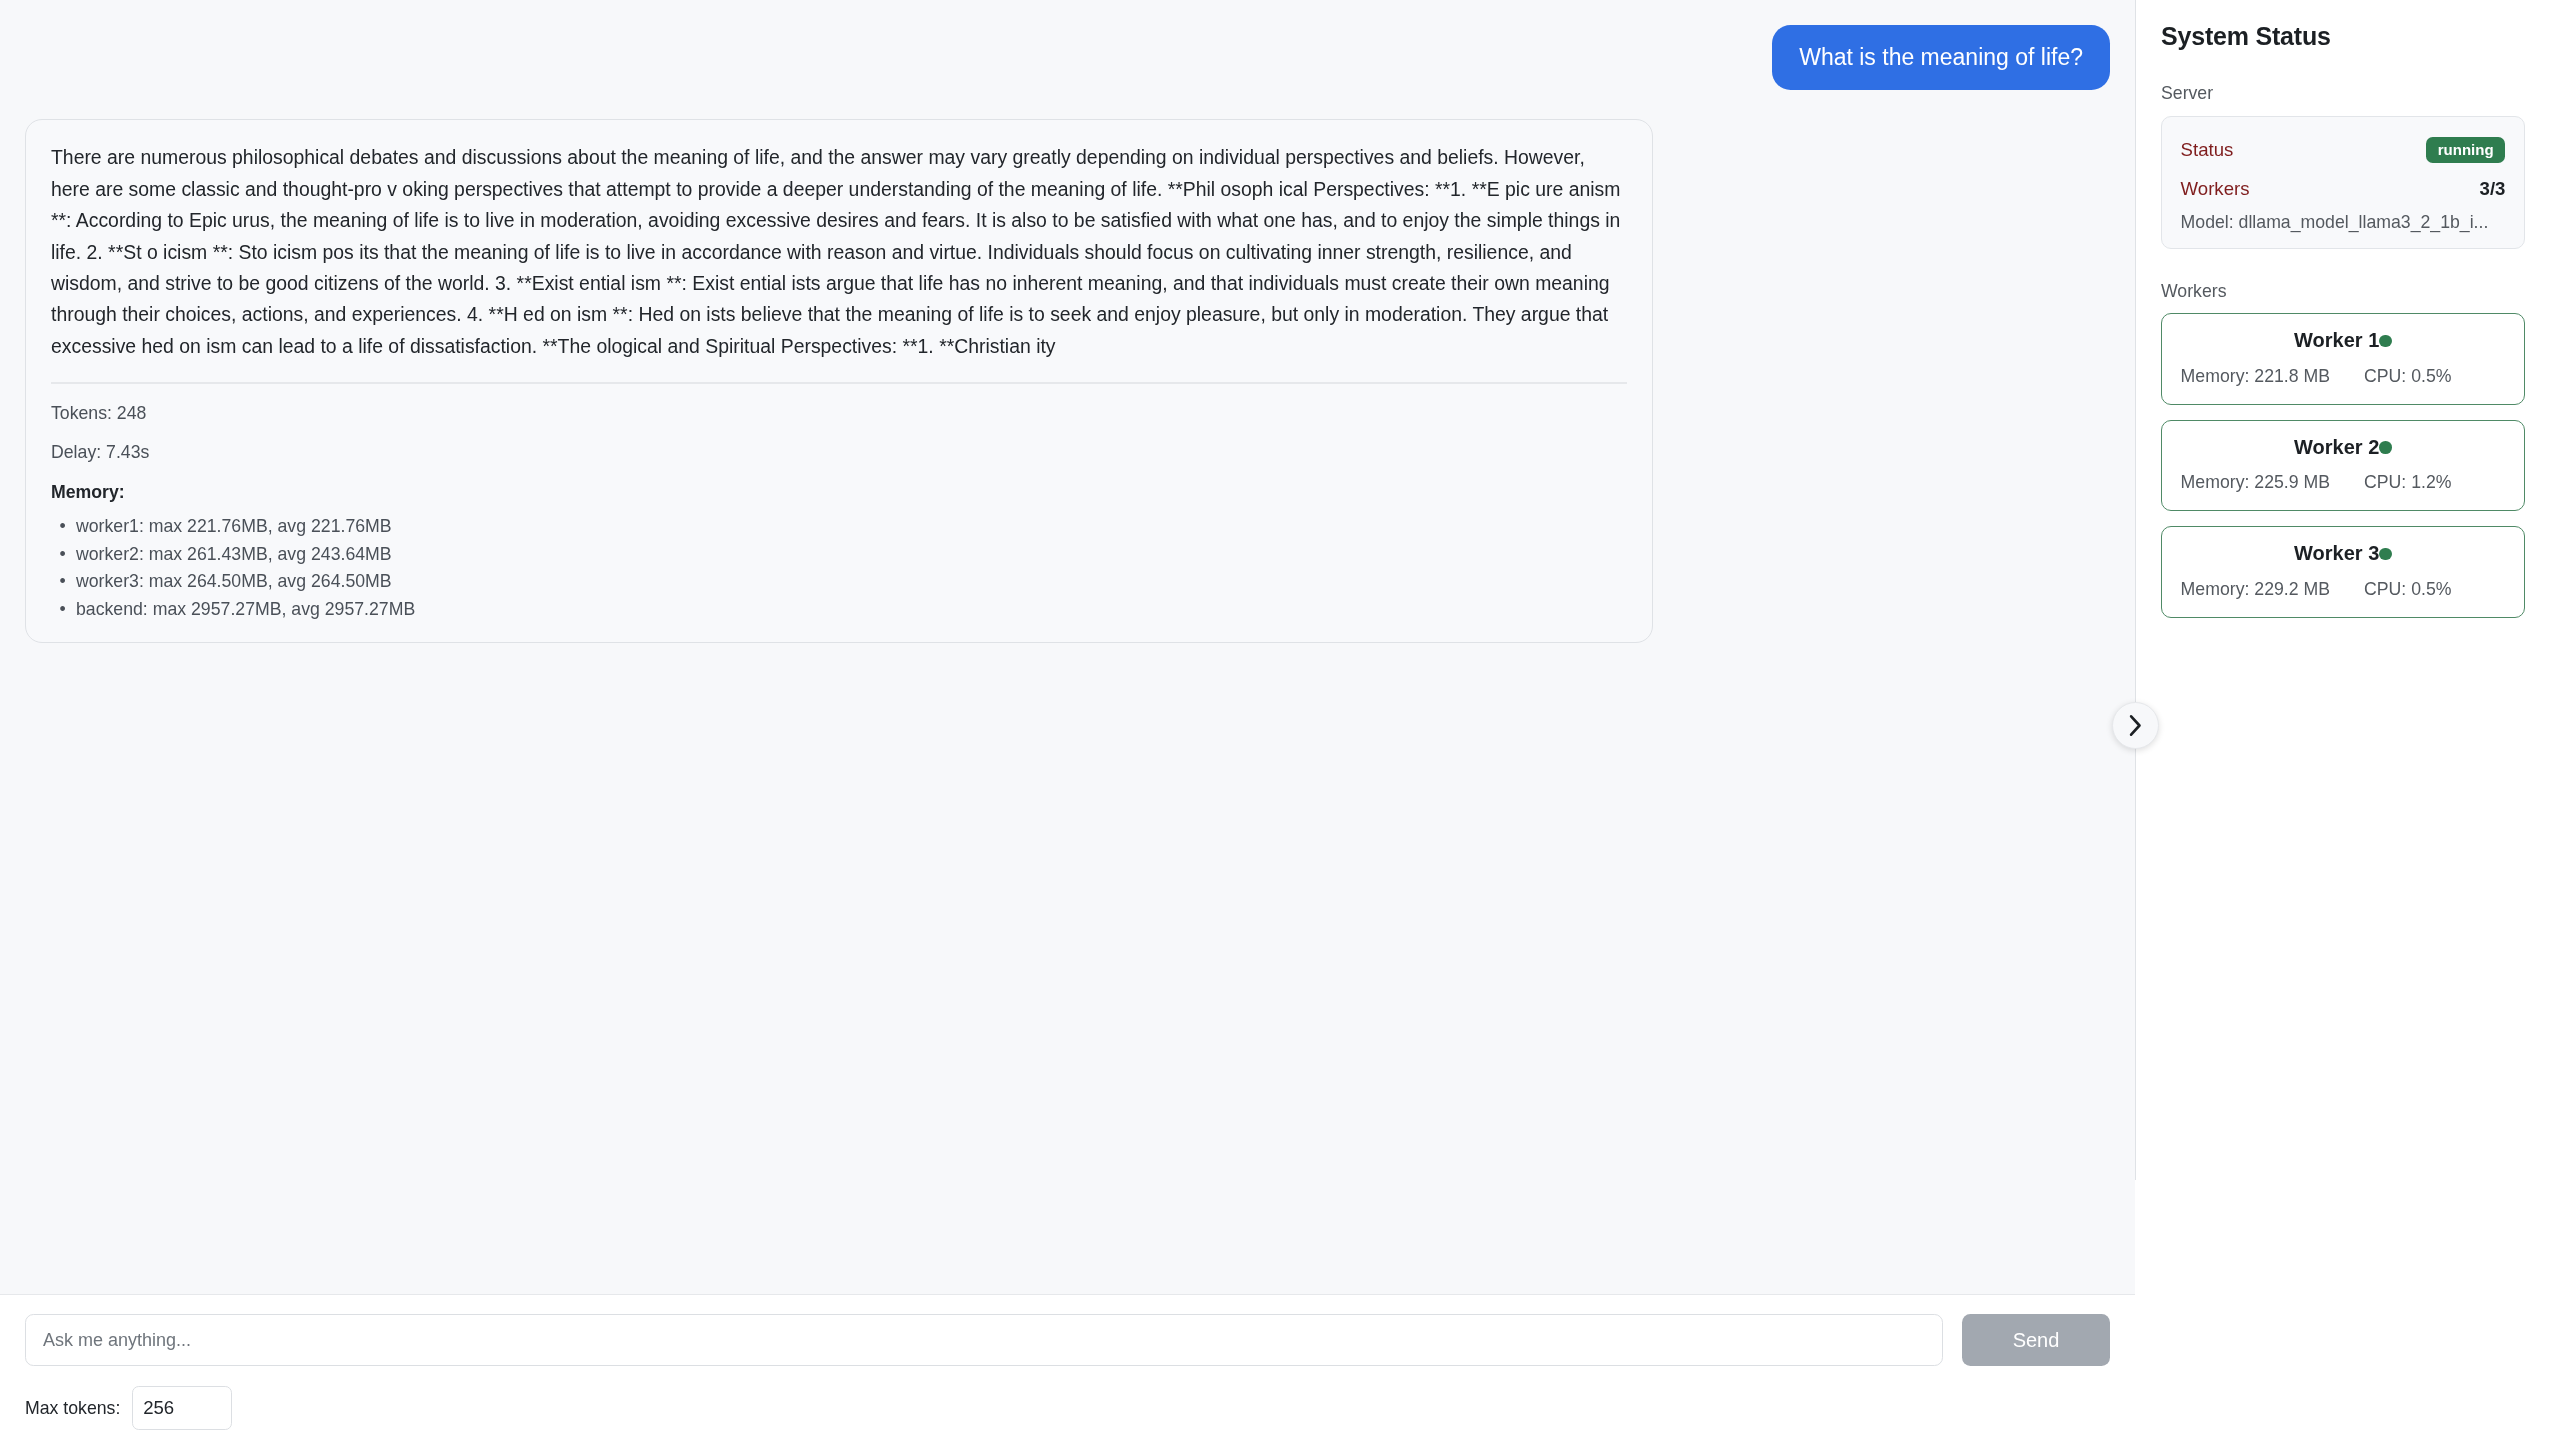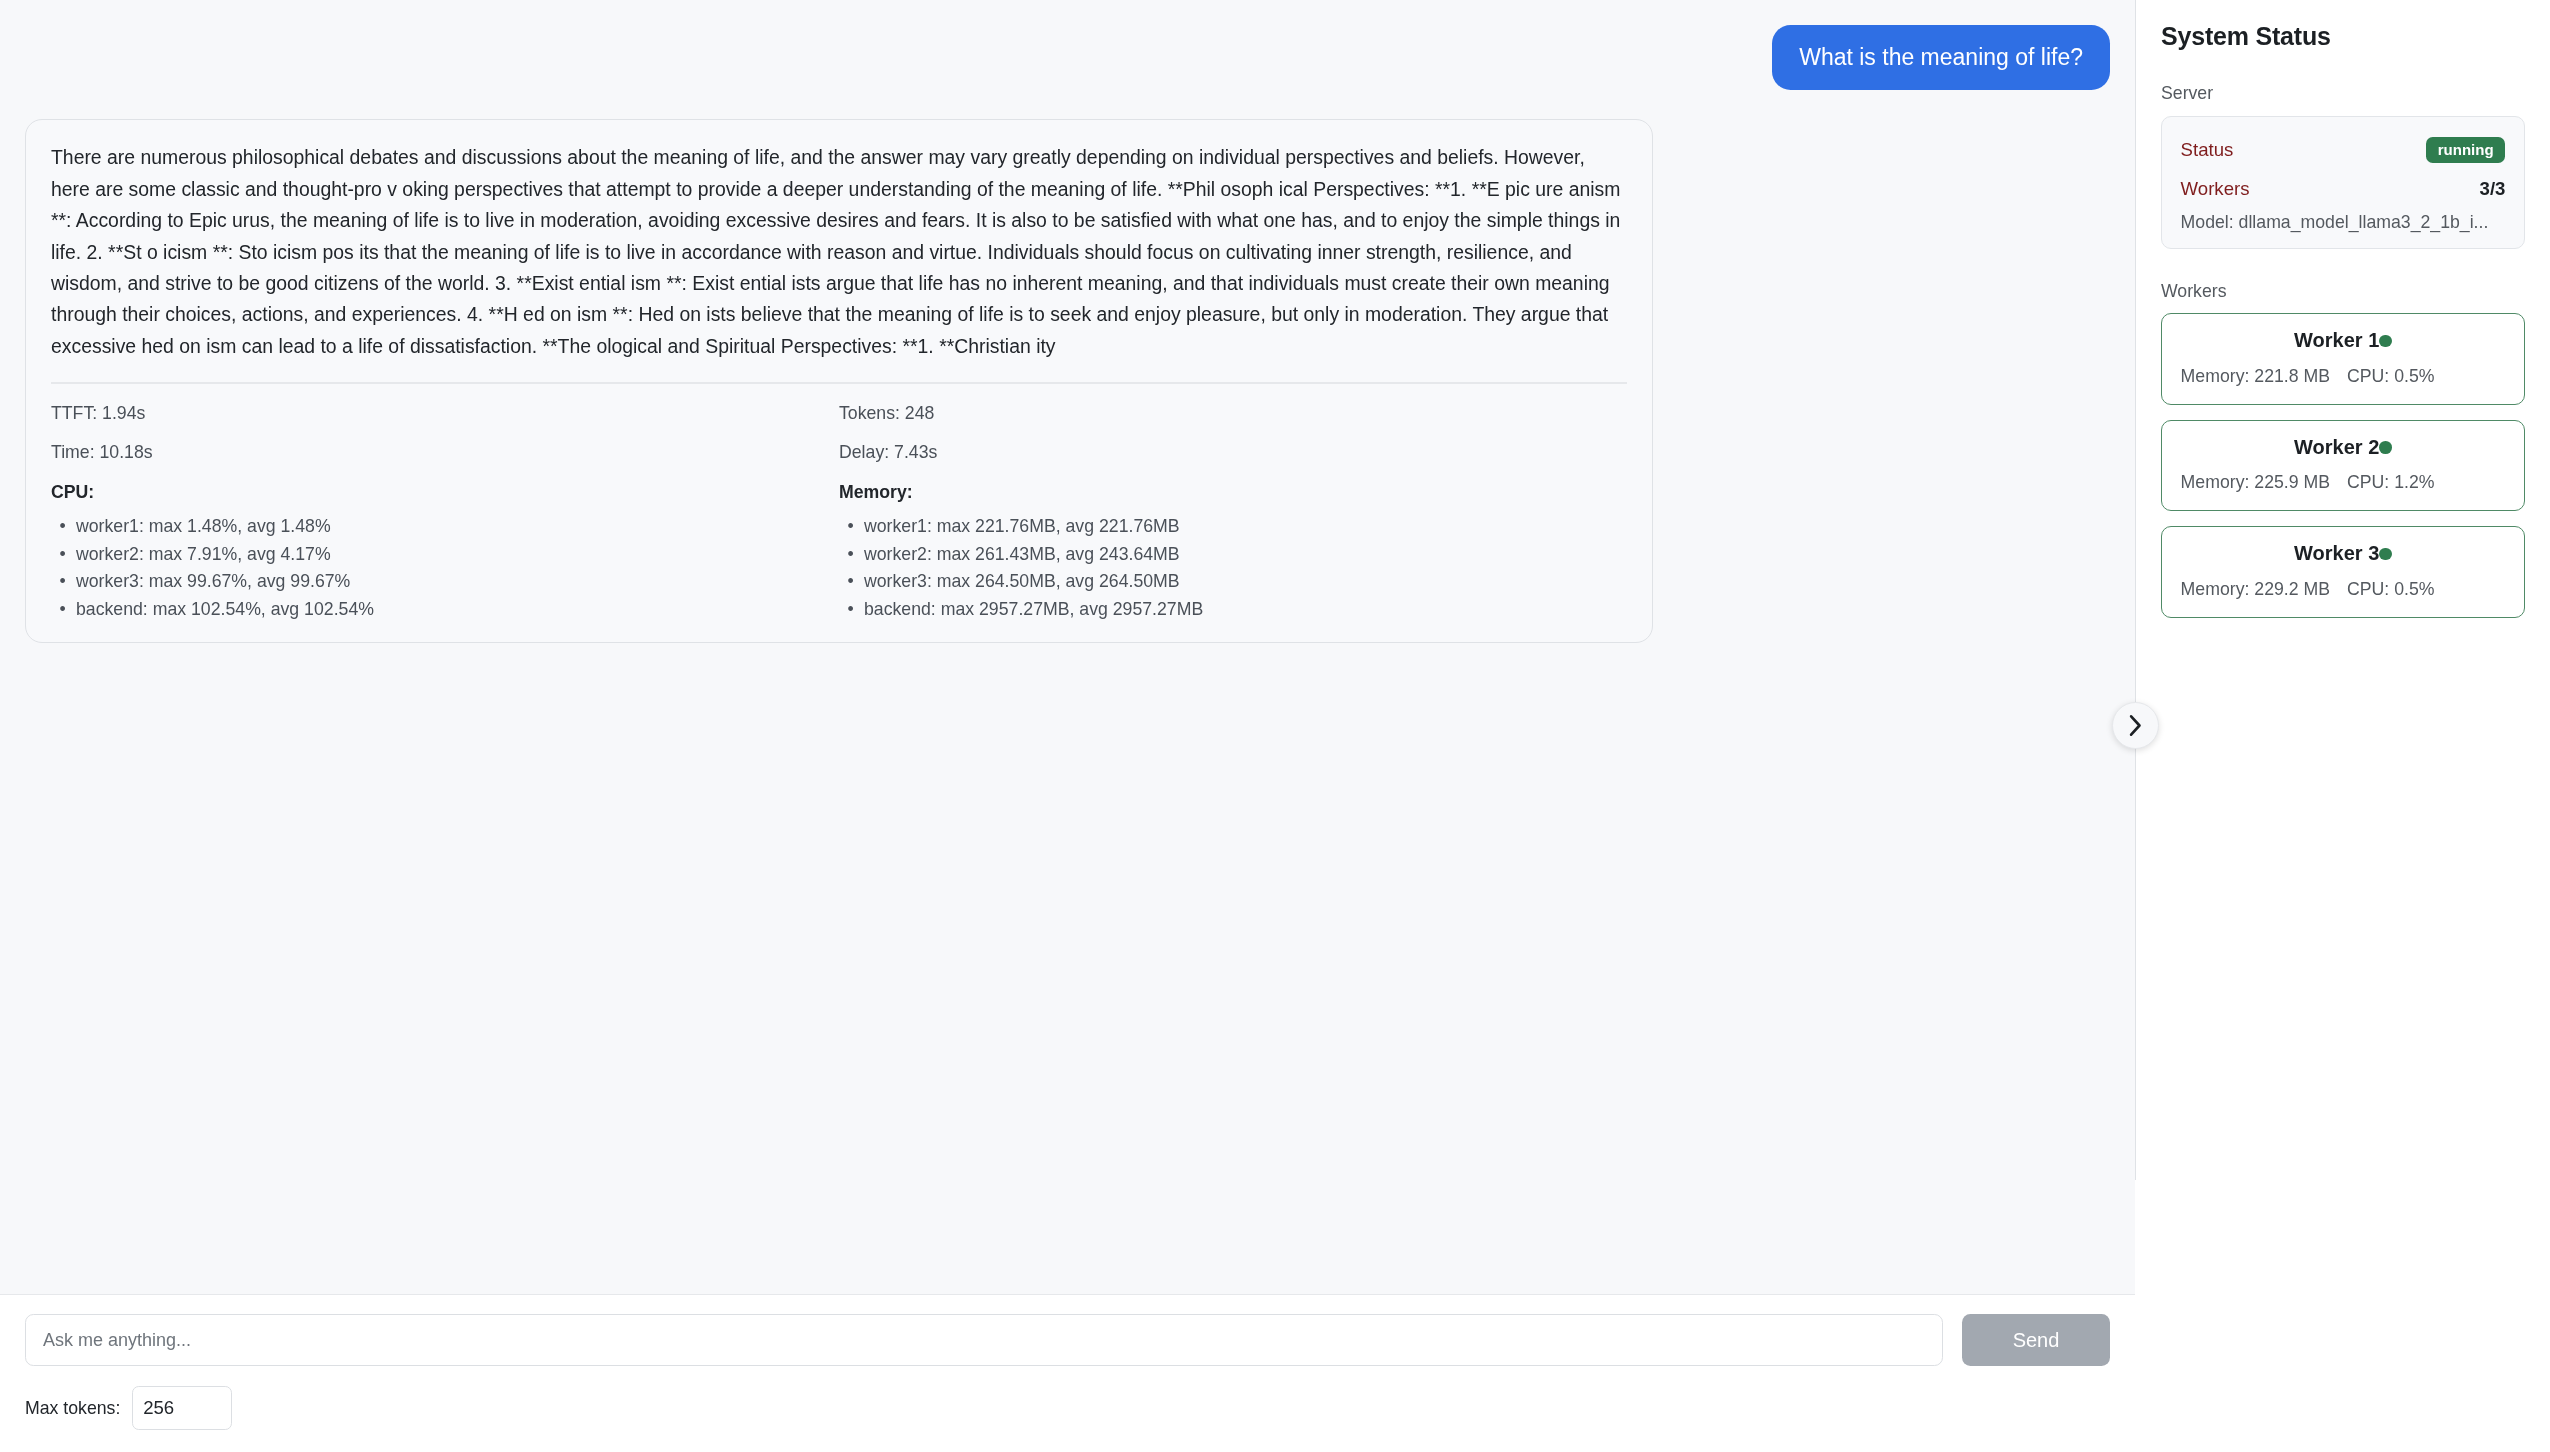--- a/index.html
+++ b/index.html
@@ -257,21 +257,21 @@
   }
   .status-dot {
     width: 12.7px;
     height: 12.7px;
     border-radius: 50%;
     background: #2f7d4f;
     flex: 0 0 auto;
   }
   .worker-stats {
     display: flex;
-    gap: 17px;
+    gap: 34px;
     margin-top: 13.5px;
   }
   .worker-stat { font-size: 17.7px; color: #54595f; }
 
   
   .sidebar-toggle {
     position: absolute;
     left: 2112px;
     top: 702px;
     width: 47px;
@@ -304,31 +304,20 @@
 
       <div class="msg-row-assistant">
         <div class="bubble-assistant">
 
           <div class="assistant-text">There are numerous philosophical debates and discussions about the meaning of life, and the answer may vary greatly depending on individual perspectives and beliefs. However, here are some classic and thought-pro v oking perspectives that attempt to provide a deeper understanding of the meaning of life. **Phil osoph ical Perspectives: **1. **E pic ure anism **: According to Epic urus, the meaning of life is to live in moderation, avoiding excessive desires and fears. It is also to be satisfied with what one has, and to enjoy the simple things in life. 2. **St o icism **: Sto icism pos its that the meaning of life is to live in accordance with reason and virtue. Individuals should focus on cultivating inner strength, resilience, and wisdom, and strive to be good citizens of the world. 3. **Exist ential ism **: Exist ential ists argue that life has no inherent meaning, and that individuals must create their own meaning through their choices, actions, and experiences. 4. **H ed on ism **: Hed on ists believe that the meaning of life is to seek and enjoy pleasure, but only in moderation. They argue that excessive hed on ism can lead to a life of dissatisfaction. **The ological and Spiritual Perspectives: **1. **Christian ity</div>
 
           <div class="metrics-divider"></div>
 
           <div class="metrics">
 
-            <div class="metrics-col">
-              <div class="metric-line">TTFT: 1.94s</div>
-              <div class="metric-line">Time: 10.18s</div>
-              <div class="metric-group-title">CPU:</div>
-              <ul class="metric-list">
-                <li>worker1: max 1.48%, avg 1.48%</li>
-                <li>worker2: max 7.91%, avg 4.17%</li>
-                <li>worker3: max 99.67%, avg 99.67%</li>
-                <li>backend: max 102.54%, avg 102.54%</li>
-              </ul>
-            </div>
 
             <div class="metrics-col">
               <div class="metric-line">Tokens: 248</div>
               <div class="metric-line">Delay: 7.43s</div>
               <div class="metric-group-title">Memory:</div>
               <ul class="metric-list">
                 <li>worker1: max 221.76MB, avg 221.76MB</li>
                 <li>worker2: max 261.43MB, avg 243.64MB</li>
                 <li>worker3: max 264.50MB, avg 264.50MB</li>
                 <li>backend: max 2957.27MB, avg 2957.27MB</li>

